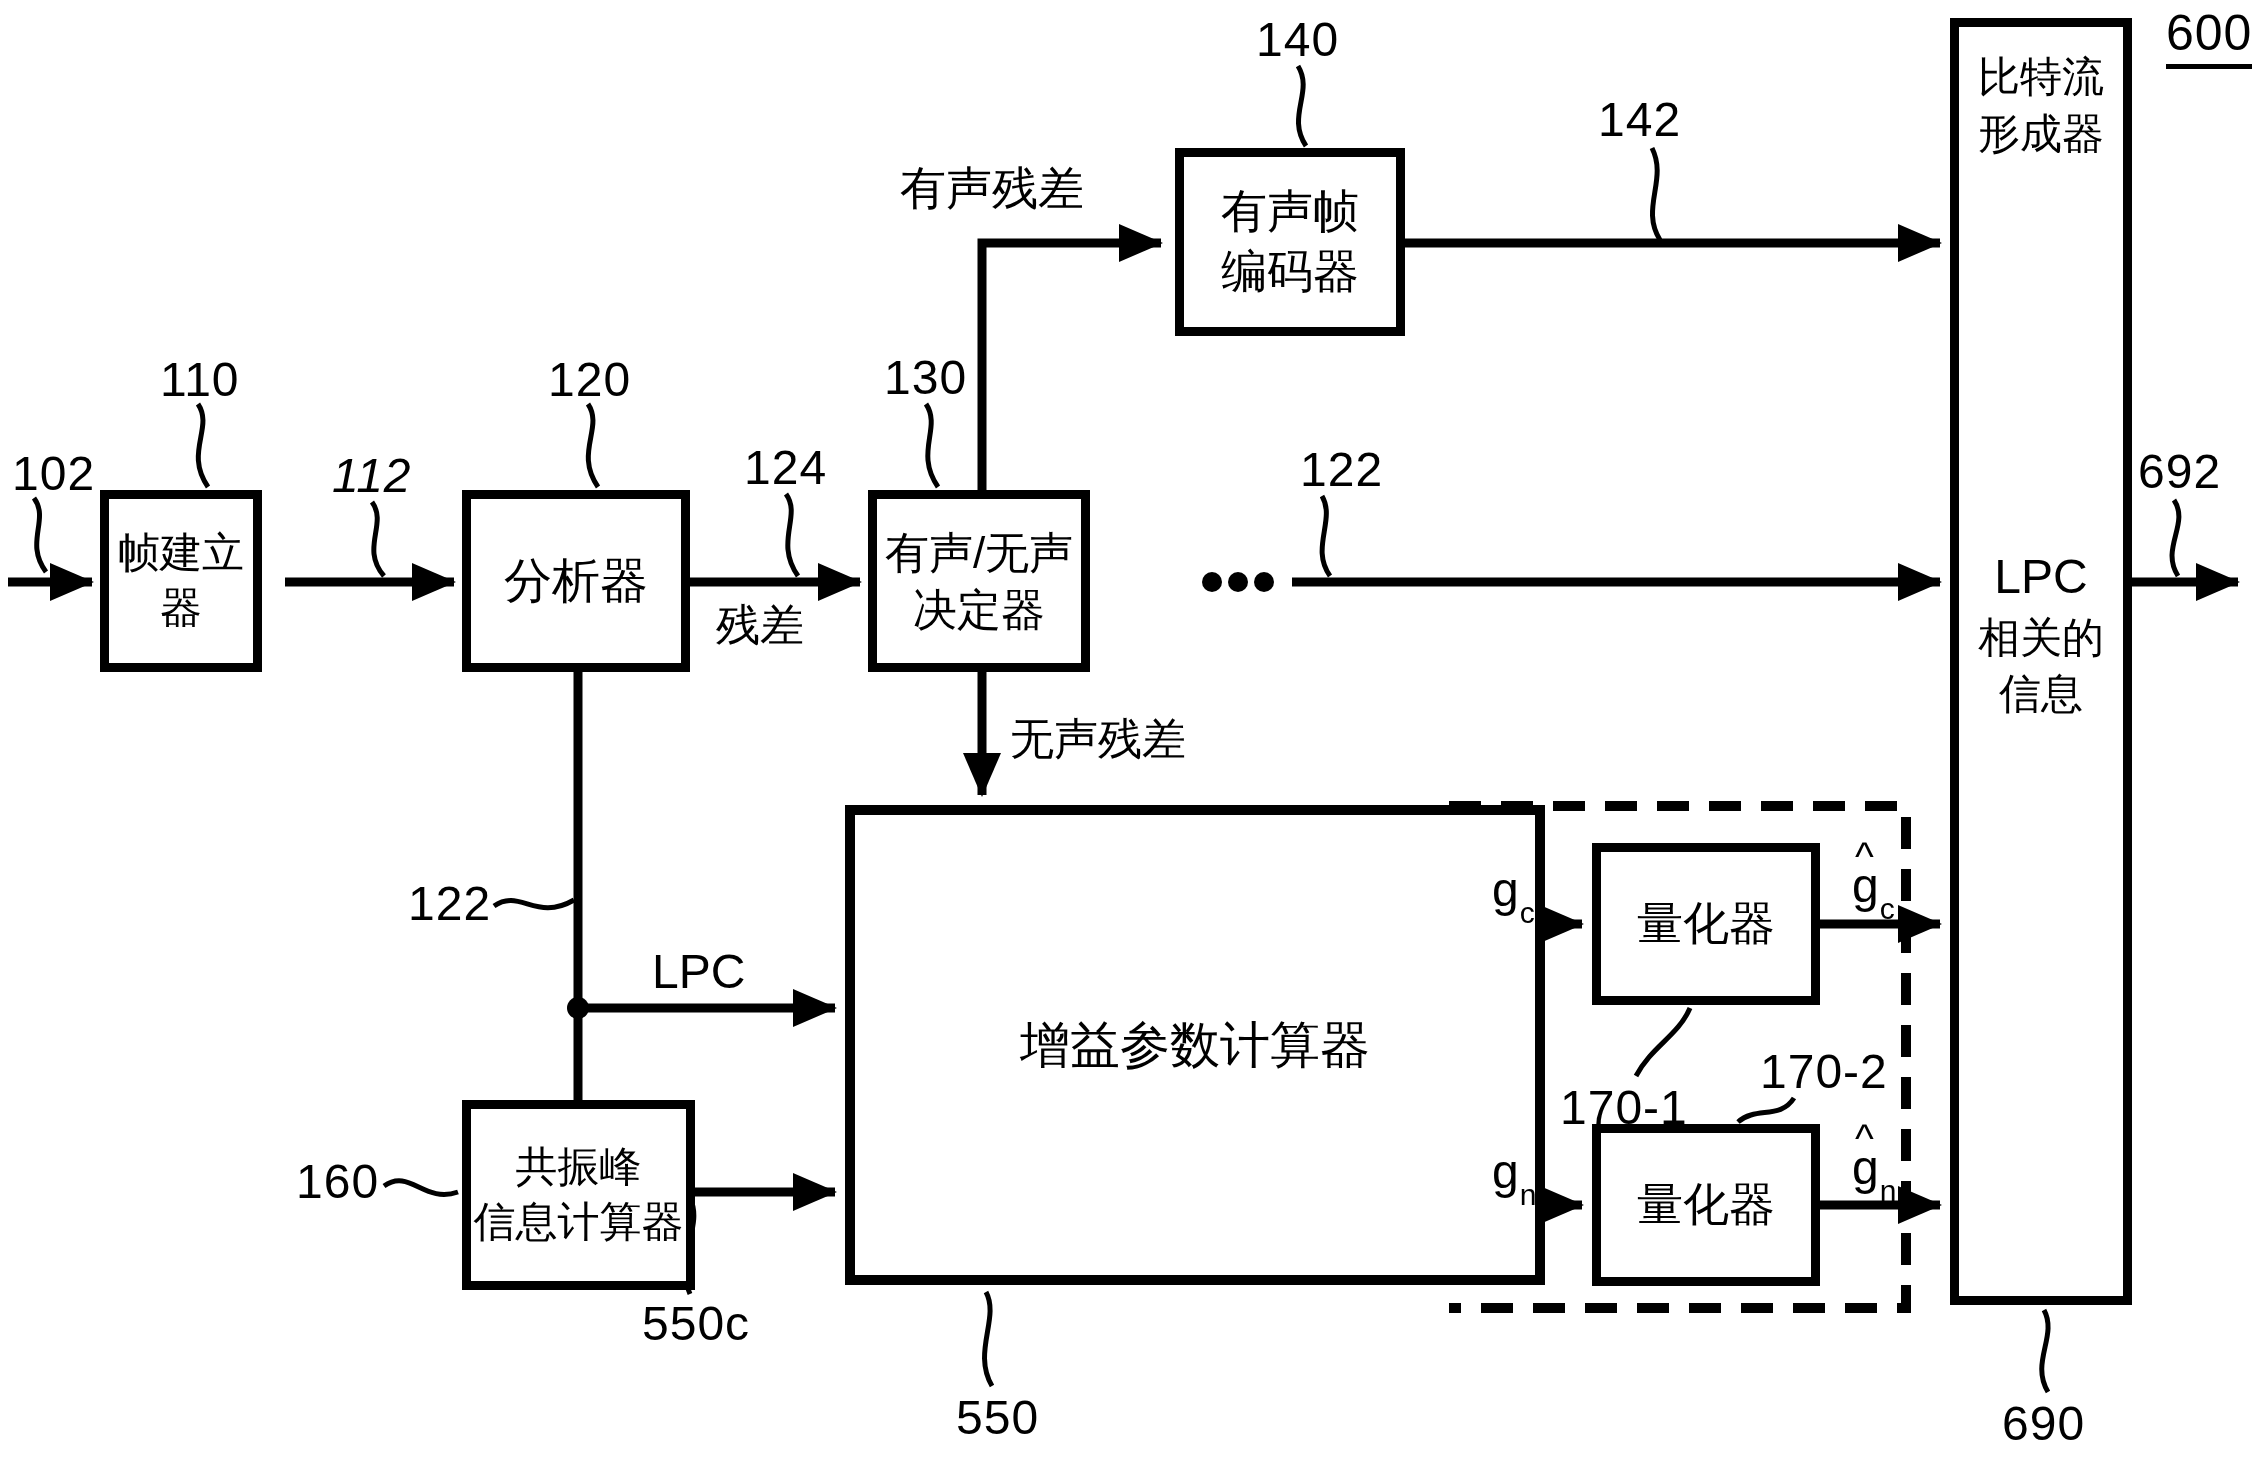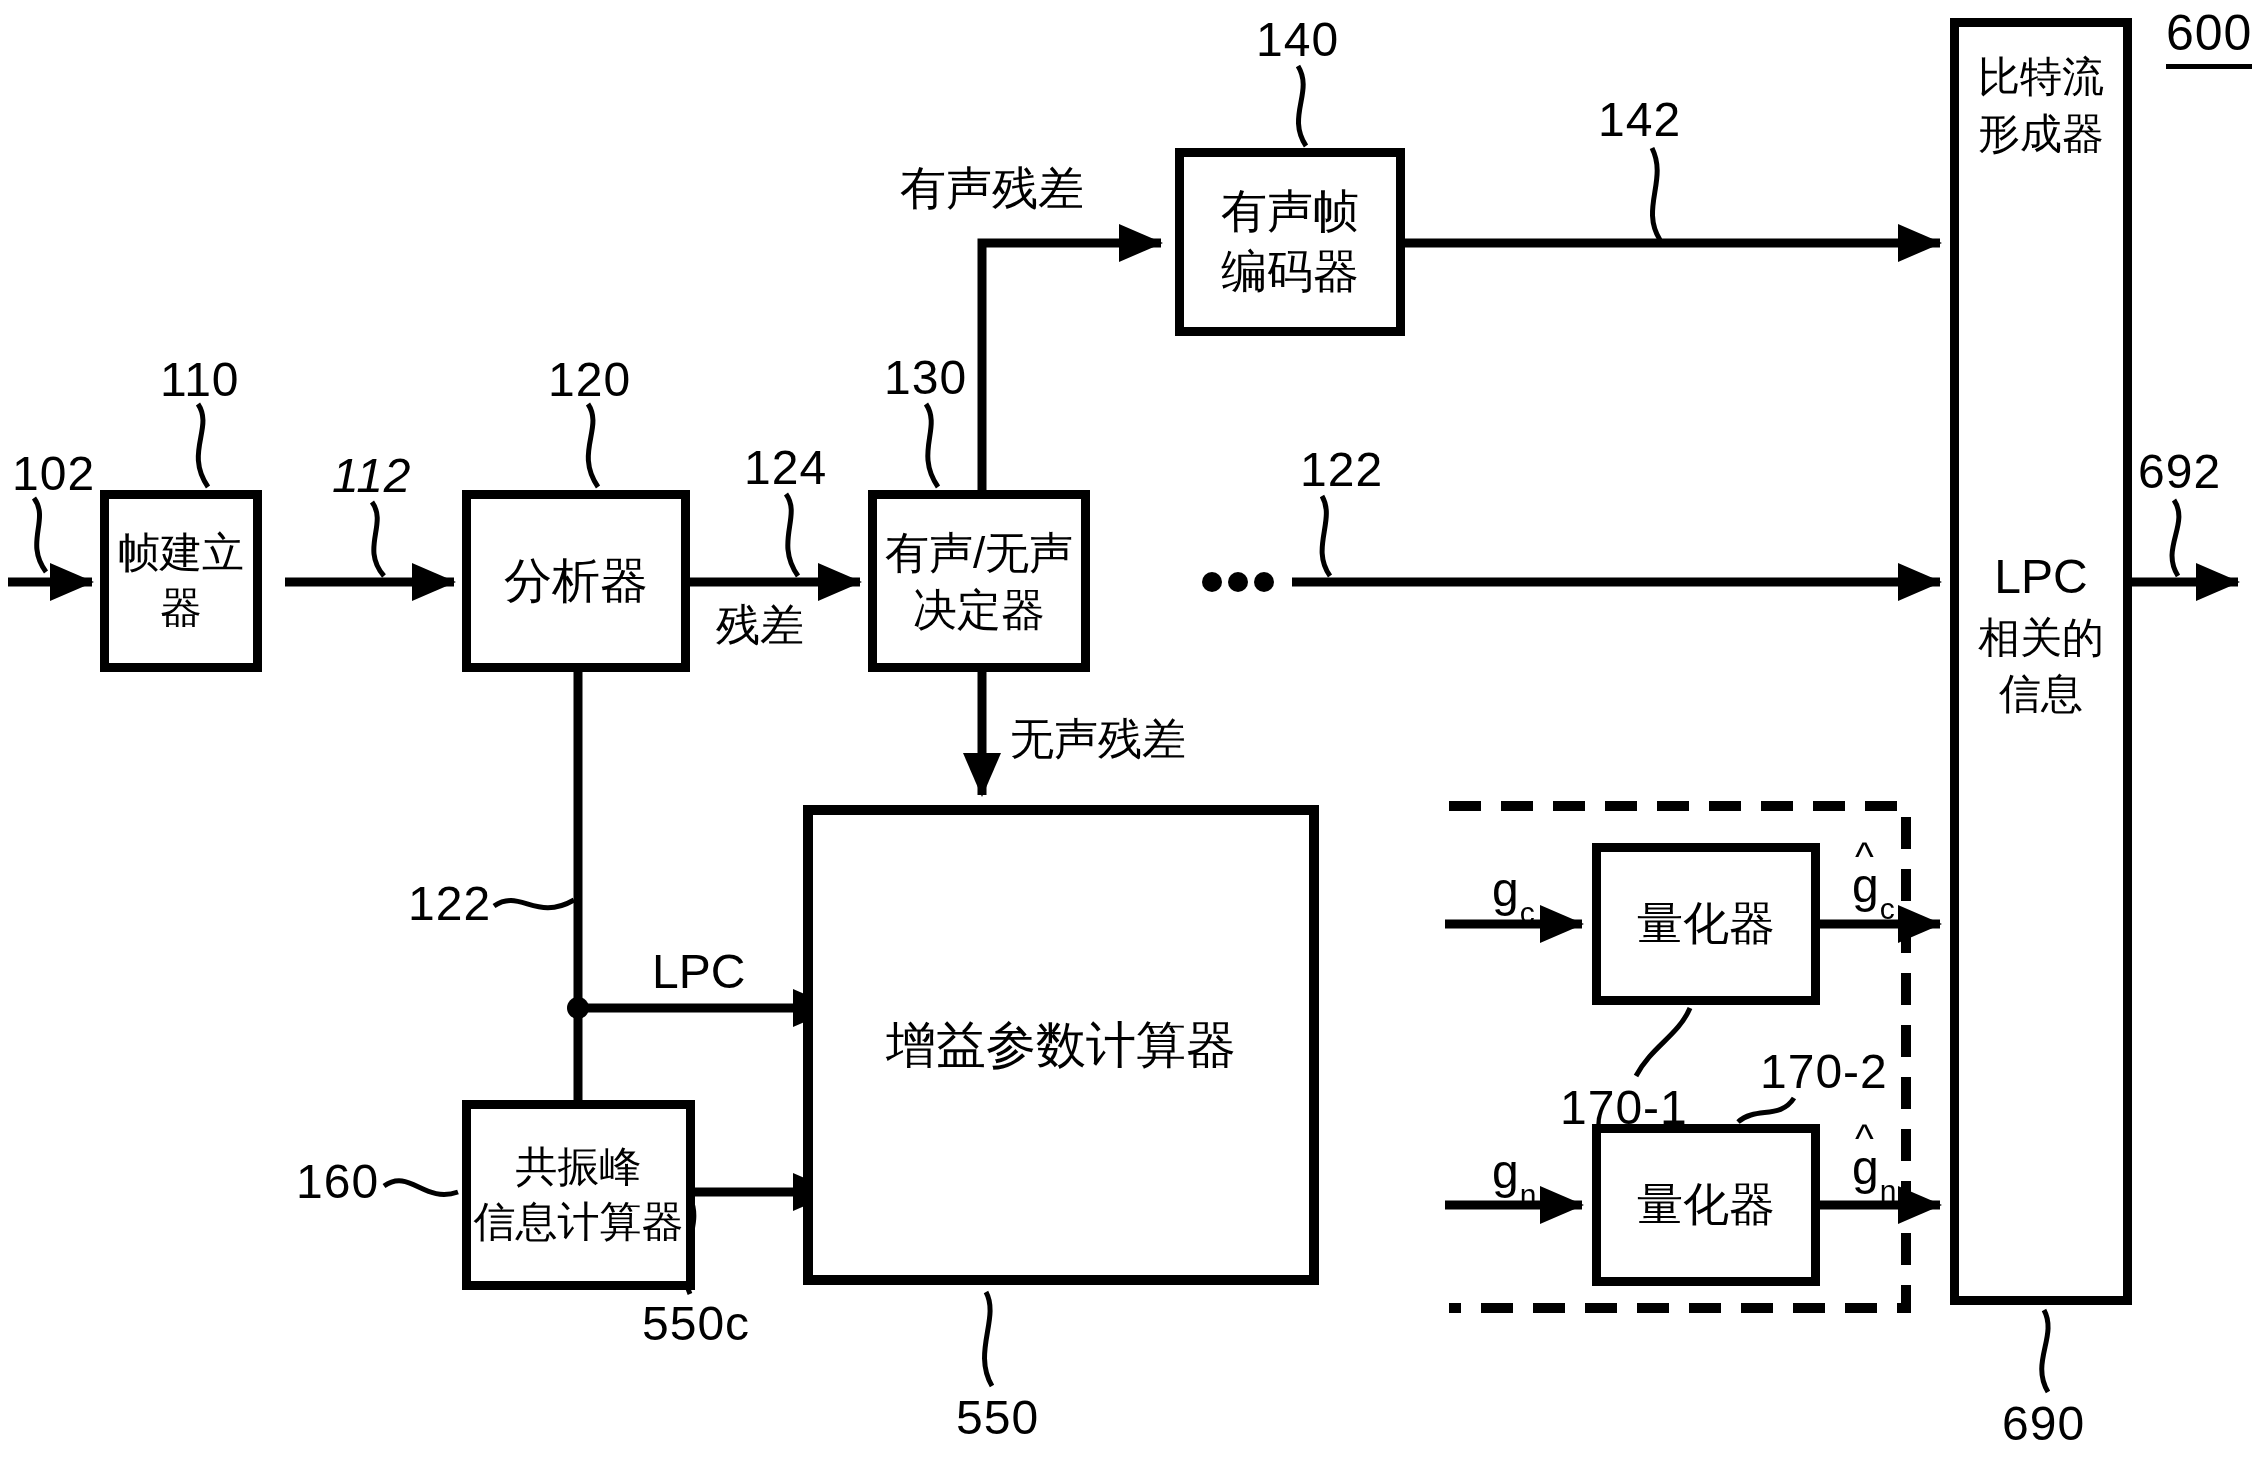--- a/index.html
+++ b/index.html
@@ -87,21 +87,21 @@
   <div class="box" style="left:868px;top:490px;width:222px;height:182px;font-size:44px;">
     <span>有声/无声</span>
     <span>决定器</span>
   </div>
 
   <div class="box" style="left:1175px;top:148px;width:230px;height:188px;font-size:46px;">
     <span>有声帧</span>
     <span>编码器</span>
   </div>
 
-  <div class="box" style="left:803px;top:805px;width:516px;height:480px;font-size:50px;border-width:10px;">
+  <div class="box" style="left:845px;top:805px;width:700px;height:480px;font-size:50px;border-width:10px;">
     <span>增益参数计算器</span>
   </div>
 
   <div class="box" style="left:462px;top:1100px;width:233px;height:190px;font-size:42px;">
     <span>共振峰</span>
     <span>信息计算器</span>
   </div>
 
   <div class="box" style="left:1592px;top:843px;width:228px;height:162px;font-size:46px;">
     <span>量化器</span>

